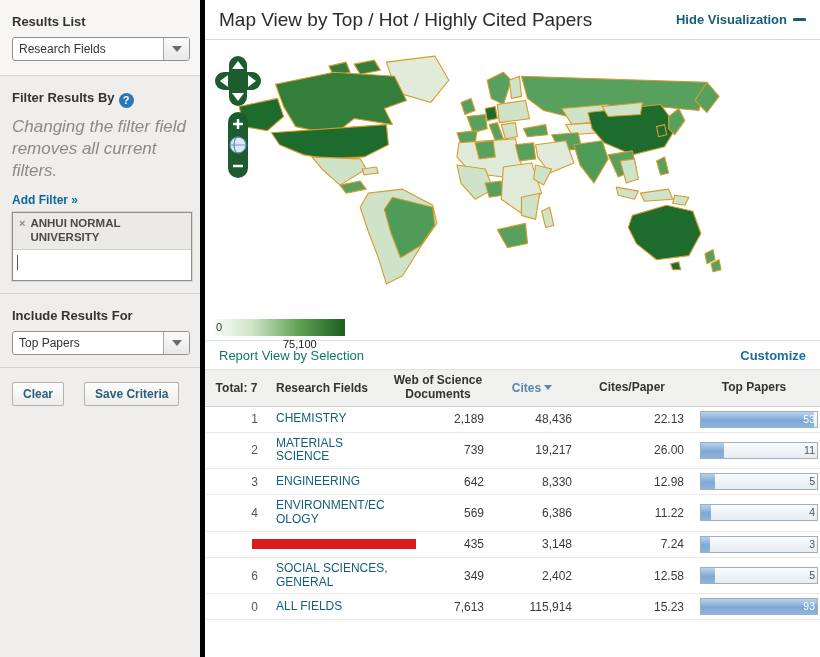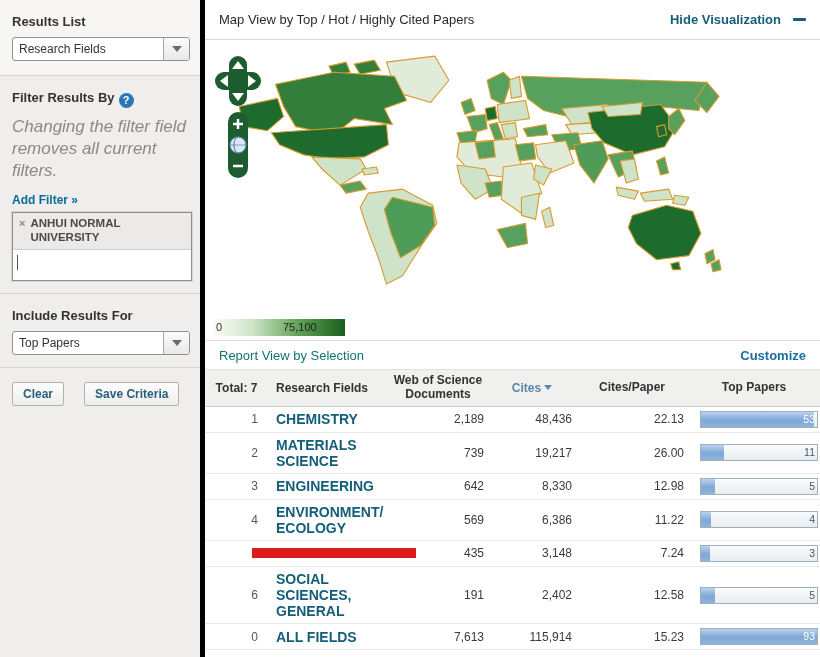--- a/index.html
+++ b/index.html
@@ -33,52 +33,52 @@
   .sb-divider { border:none; border-top:1px solid #d6d4d0; }
   .sb-buttons { display:flex; gap:20px; padding-top:14px; }
   .sb-btn { font-family:"Liberation Sans", sans-serif; font-size:12px; font-weight:bold; color:#2a5d7c;
     background:linear-gradient(#fdfdfd,#ededeb); border:1px solid #b3b1ad; border-radius:2px;
     padding:4px 10px; cursor:pointer; }
 
   
   .main { width:615px; display:flex; flex-direction:column; background:#fff; }
   .map-header { height:40px; border-bottom:1px solid #d9d9d9; display:flex; align-items:center;
     justify-content:space-between; padding:0 14px; }
-  .map-title { font-size:13px; color:#2b2b2b; }
+  .map-title { font-size:19px; color:#2b2b2b; }
   .hide-link { font-size:13px; font-weight:bold; color:#155e77; text-decoration:none;
-    display:flex; align-items:center; gap:12px; cursor:pointer; }
+    display:flex; align-items:center; gap:6px; cursor:pointer; }
   .minus-bar { width:13px; height:3px; background:#155e77; border-radius:1px; display:inline-block; }
 
   .map-area { height:300px; position:relative; background:#fff; }
   .world-map { position:absolute; left:28px; top:6px; }
   .map-controls { position:absolute; left:8px; top:14px; }
   .legend { position:absolute; left:8px; bottom:4px; width:132px; height:17px;
     background:linear-gradient(to right,#fbfdfa,#cfe4c8 30%,#5fa254 65%,#1a5e20); }
   .legend-min { position:absolute; left:3px; top:2px; font-size:11px; color:#333; }
-  .legend-max { position:absolute; left:70px; top:2px; font-size:11px; color:#222; }
+  .legend-max { position:absolute; left:70px; top:19px; font-size:11px; color:#222; }
 
   .report-header { height:30px; border-top:1px solid #e0e0e0; border-bottom:1px solid #e0e0e0;
     display:flex; align-items:center; justify-content:space-between; padding:0 14px; }
   .report-title { font-size:13px; color:#0f766e; }
   .customize-link { font-size:13px; font-weight:bold; color:#1a6e9e; text-decoration:none; cursor:pointer; }
 
   
   .grid-row { display:grid; grid-template-columns:55px 128px 100px 88px 112px 1fr; align-items:center; }
   .thead { background:#f0f0ef; border-bottom:1px solid #cfcfcf; min-height:36px; font-weight:bold; font-size:12px; }
   .thead > div { padding:4px 2px; }
   .th-total { text-align:center; padding-left:10px !important; white-space:nowrap; }
   .th-field { text-align:left; padding-left:16px !important; }
   .th-docs, .th-cpp, .th-top { text-align:center; line-height:1.15; }
   .th-cites { text-align:center; color:#5b87ad; cursor:pointer; }
   .sort-tri { display:inline-block; width:0; height:0; border-left:4px solid transparent;
     border-right:4px solid transparent; border-top:5px solid #5b87ad; vertical-align:2px; margin-left:3px; }
 
   .tbody .trow { border-bottom:1px solid #e9e9e9; min-height:24px; padding:4px 0; }
   .cell-rank { text-align:right; font-size:12px; color:#555; padding-right:2px; }
-  .cell-field { padding-left:16px; font-size:14px; font-weight:bold; color:#135e79; line-height:1.15;
+  .cell-field { padding-left:16px; font-size:12px; font-weight:normal; color:#135e79; line-height:1.15;
     position:relative; cursor:pointer; max-width:128px; overflow-wrap:break-word; }
   .cell-num { text-align:right; font-size:12px; color:#3a3a3a; padding-right:4px; }
   .cell-bar { padding:0 2px 0 12px; }
   .bar { position:relative; height:17px; border:1px solid #9fb0bd;
     background:linear-gradient(#fafcfd,#e7ecf0); overflow:hidden; }
   .bar-fill { position:absolute; left:0; top:0; bottom:0;
     background:linear-gradient(#b9d2ec,#7fa8d6 55%,#8fb4dc); }
   .bar-value { position:absolute; right:2px; top:1px; font-size:10.5px; color:#44586b; }
   .bar-value.on-fill { color:#fff; }
 
@@ -332,21 +332,21 @@
       </div>
     </div>
   </div>
 
   <div class="grid-row trow">
     <div class="cell-rank">6</div>
     <div class="cell-field">
       <span>SOCIAL SCIENCES, GENERAL</span>
       
     </div>
-    <div class="cell-num">191</div>
+    <div class="cell-num">349</div>
     <div class="cell-num">2,402</div>
     <div class="cell-num">12.58</div>
     <div class="cell-bar">
       <div class="bar">
         <span class="bar-fill" style="width: 12%;"></span>
         <span class="bar-value">5</span>
       </div>
     </div>
   </div>
 

